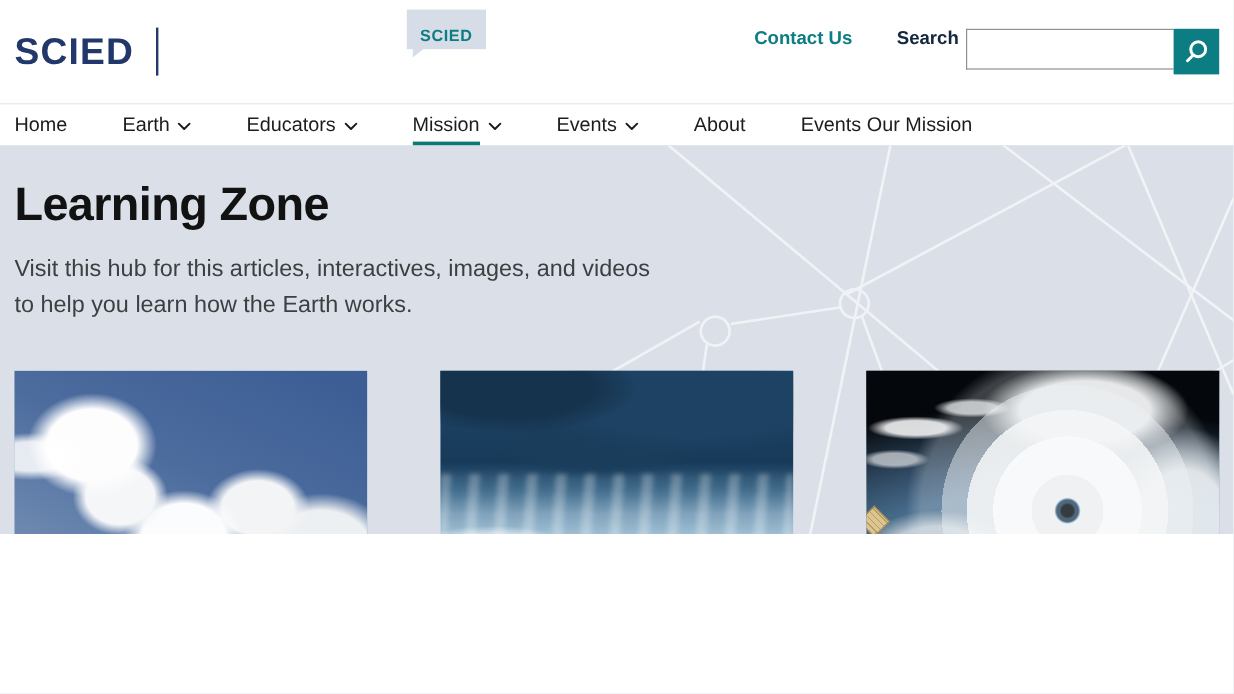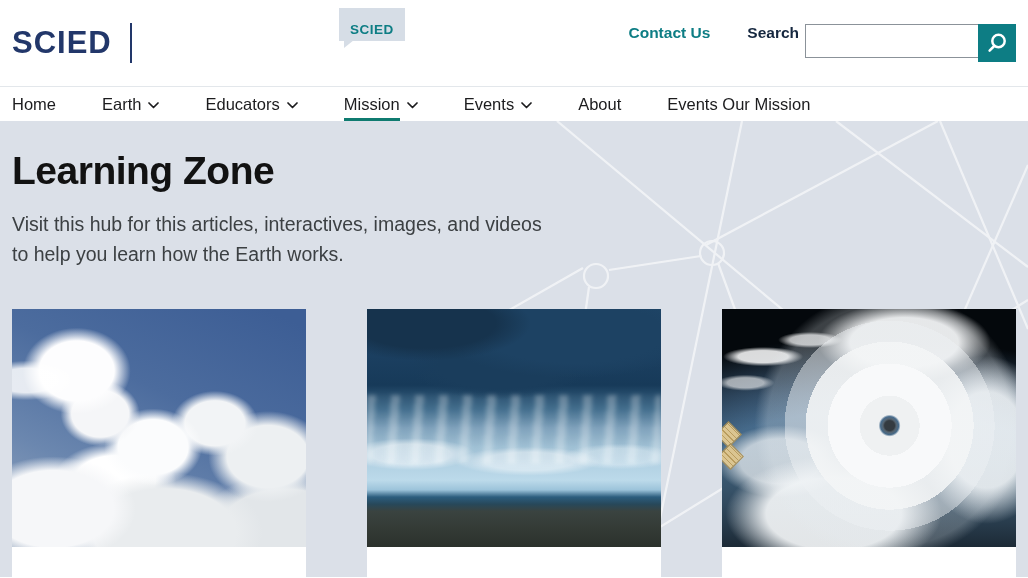--- a/index.html
+++ b/index.html
@@ -36,21 +36,21 @@
   
   nav{height:34px; background:#fff; display:flex; align-items:center; gap:46px; padding:0 12px;}
   .nav-item{display:flex; align-items:center; gap:7px; font-size:16.5px; color:var(--nav_text);
             cursor:pointer; text-decoration:none;}
   .nav-item .lbl{position:relative; display:inline-block;}
   .nav-item.active .lbl::after{content:''; position:absolute; left:0; right:0; bottom:-8px;
             height:4px; background:var(--teal_underline);}
   .chev{display:block; margin-top:2px;}
 
   
-  .hero{height:456px; background:var(--hero_bg); position:relative; overflow:hidden;}
+  .hero{height:324px; background:var(--hero_bg); position:relative; overflow:hidden;}
   .pattern{position:absolute; inset:0; pointer-events:none;}
   h1{position:relative; z-index:1; padding:28px 12px 0; font-size:39px; font-weight:800;
      letter-spacing:-.5px; color:var(--title_color);}
   .intro{position:relative; z-index:1; margin:16px 12px 0; max-width:535px; font-size:19.5px;
          line-height:30px; color:var(--intro_color);}
   .cards{position:absolute; left:12px; right:12px; top:188px; display:flex;
          justify-content:space-between; z-index:2;}
   .card{width:294px; height:268px; background:var(--card_bg); cursor:pointer; display:flex; flex-direction:column;}
   .card-img{height:238px; position:relative; overflow:hidden;}
   .card-body{flex:1; background:var(--card_bg);}

